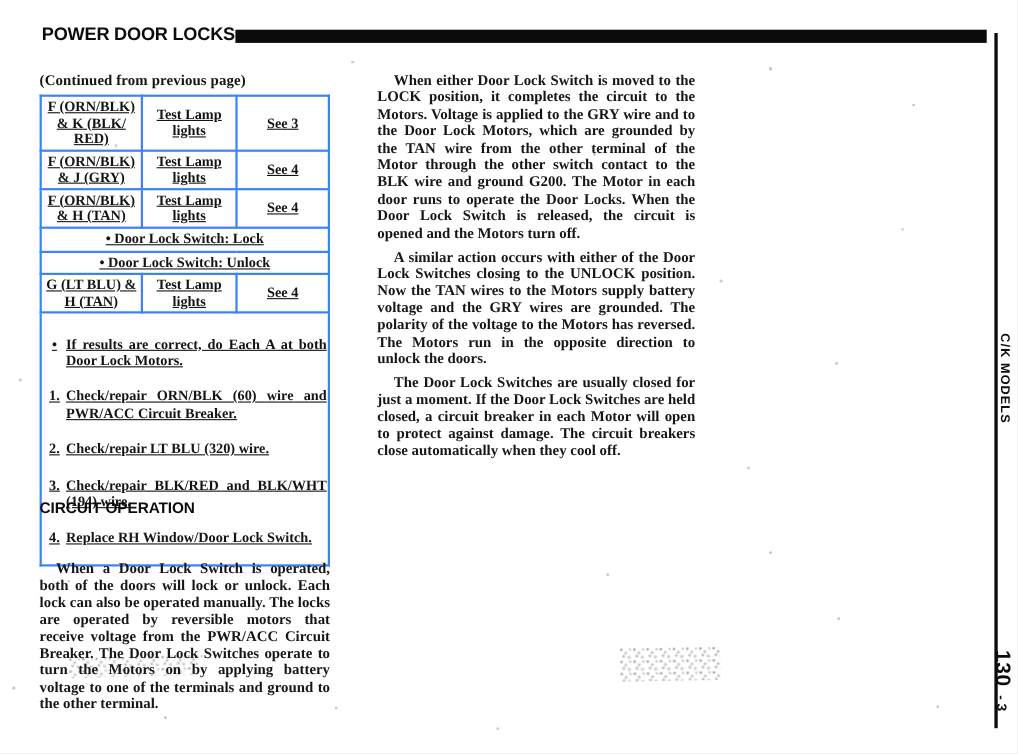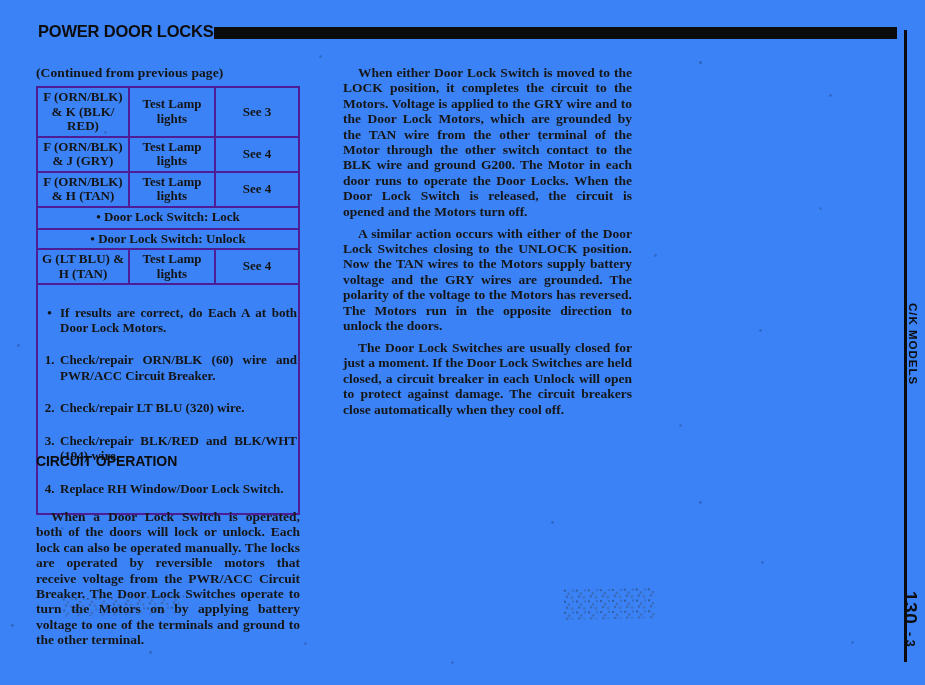--- a/index.html
+++ b/index.html
@@ -1,20 +1,20 @@
 <!DOCTYPE html>
 <html><head>
 <meta charset="utf-8">
 <style>
   * { margin:0; padding:0; box-sizing:border-box; }
   html,body { background:#e8e8e6; }
   .page {
     position:relative;
     width:925px; height:685px;
-    background:#3b82f6;
+    background:#ffffff;
     overflow:hidden;
     font-family:"Liberation Serif","DejaVu Serif",serif;
     color:#141414;
   }
 
   
   .page-title {
     position:absolute; left:38px; top:22px;
     font-family:"Liberation Sans","DejaVu Sans",sans-serif;
     font-weight:bold; font-size:16.5px; letter-spacing:-0.2px;
@@ -29,24 +29,24 @@
   .continued-note {
     position:absolute; left:36px; top:65px;
     font-size:13.5px; font-weight:600; letter-spacing:0.1px;
   }
   table.diag {
     position:absolute; left:36px; top:86px;
     width:262px; border-collapse:collapse; table-layout:fixed;
     border:2px solid #0b0b0b;
   }
   table.diag td {
-    border:2px solid #4c1d95;
+    border:2px solid #3b82f6;
     font-size:13px; font-weight:bold; line-height:14.5px;
     text-align:center; vertical-align:middle;
-    white-space:pre-line; padding:2px 1px;
+    white-space:pre-line; padding:2px 1px;text-decoration:underline;
   }
   td.span-cell { text-align:left; padding-left:7px; white-space:normal; }
   .h45{height:45px} .h33{height:33px} .h31{height:31px}
   .h22{height:22px} .h20{height:20px}
   td.notes-cell { text-align:left; white-space:normal; padding:4px 5px 7px 6px; vertical-align:top; }
   .note-row { display:flex; margin-top:3px; }
   .note-marker { flex:0 0 21px; font-weight:bold; font-size:13px; line-height:15.2px; }
   .note-text  { flex:1; font-weight:bold; font-size:13px; line-height:15.2px; text-align:justify; }
 
   
@@ -201,21 +201,21 @@
   </table>
 
   <div class="circuit-heading">CIRCUIT OPERATION</div>
   <div class="circuit-par">
     <p class="body-par">When a Door Lock Switch is operated, both of the doors will lock or unlock. Each lock can also be operated manually. The locks are operated by reversible motors that receive voltage from the PWR/ACC Circuit Breaker. The Door Lock Switches operate to turn the Motors on by applying battery voltage to one of the terminals and ground to the other terminal.</p>
   </div>
 
   <div class="col-right">
     <p class="body-par">When either Door Lock Switch is moved to the LOCK position, it completes the circuit to the Motors. Voltage is applied to the GRY wire and to the Door Lock Motors, which are grounded by the TAN wire from the other terminal of the Motor through the other switch contact to the BLK wire and ground G200. The Motor in each door runs to operate the Door Locks. When the Door Lock Switch is released, the circuit is opened and the Motors turn off.</p>
     <p class="body-par">A similar action occurs with either of the Door Lock Switches closing to the UNLOCK position. Now the TAN wires to the Motors supply battery voltage and the GRY wires are grounded. The polarity of the voltage to the Motors has reversed. The Motors run in the opposite direction to unlock the doors.</p>
-    <p class="body-par">The Door Lock Switches are usually closed for just a moment. If the Door Lock Switches are held closed, a circuit breaker in each Unlock will open to protect against damage. The circuit breakers close automatically when they cool off.</p>
+    <p class="body-par">The Door Lock Switches are usually closed for just a moment. If the Door Lock Switches are held closed, a circuit breaker in each Motor will open to protect against damage. The circuit breakers close automatically when they cool off.</p>
   </div>
 
   <div class="v-rule"></div>
   <div class="ck-label">C/K MODELS</div>
   <div class="page-num">
     <span class="num-main">130</span>
     <span class="num-suffix">- 3</span>
   </div>
 
   <div class="smudge smudge-a"></div>

